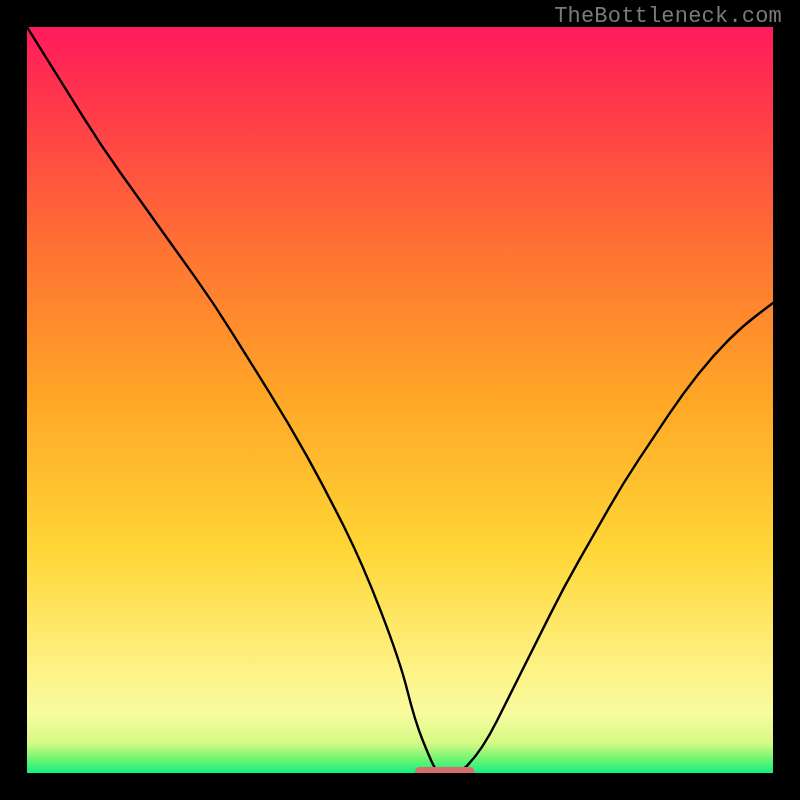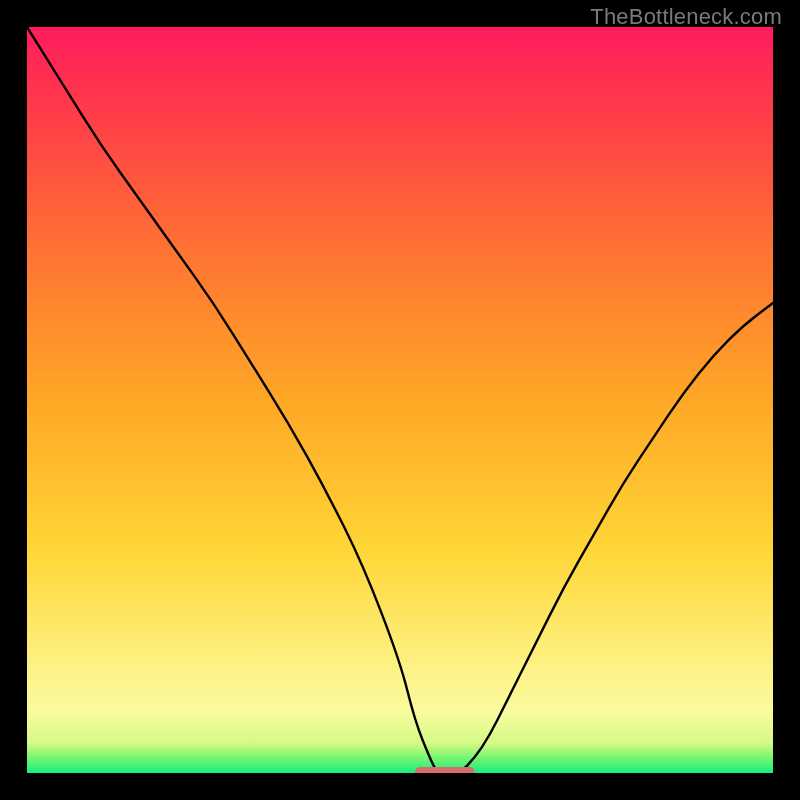--- a/index.html
+++ b/index.html
@@ -13,21 +13,21 @@
   .frame {
     position: relative;
     width: 800px;
     height: 800px;
     background: #000;
   }
   .watermark {
     position: absolute;
     top: 4px;
     right: 18px;
-    font-family: Liberation Sans, sans-serif;
+    font-family: Liberation Mono, monospace;
     font-size: 22px;
     color: #7a7a7a;
     letter-spacing: 0.2px;
     z-index: 5;
   }
   svg.plot {
     position: absolute;
     left: 0;
     top: 0;
   }

